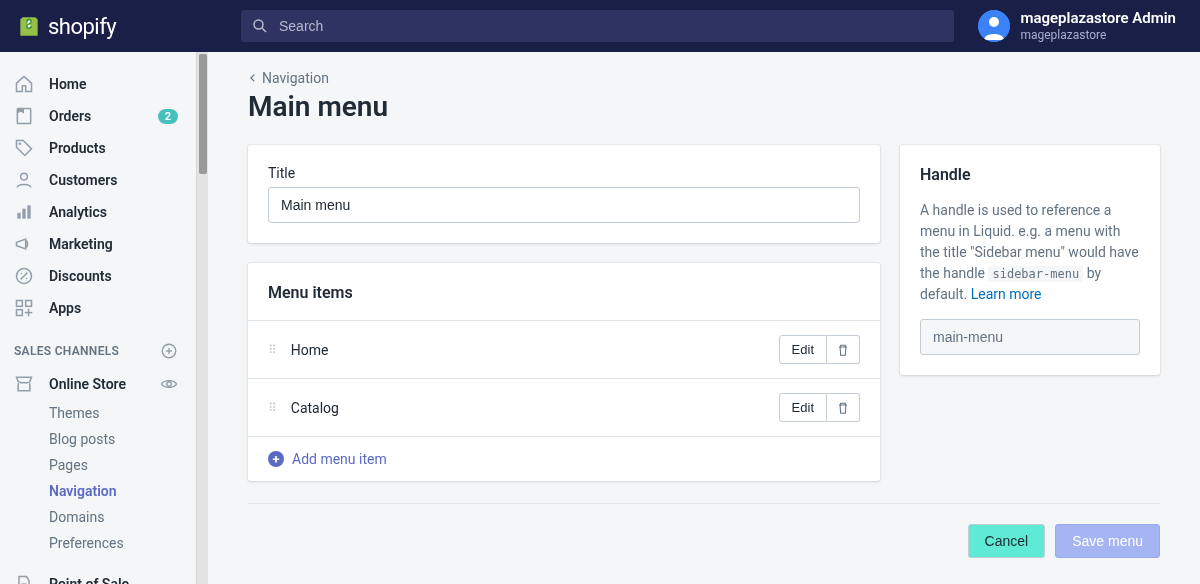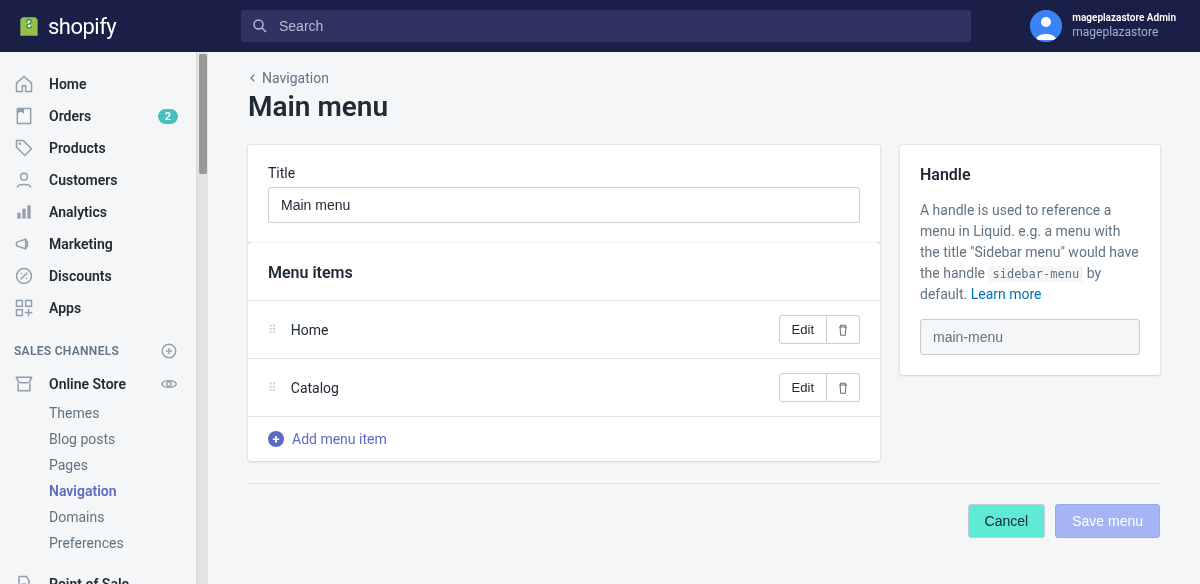--- a/index.html
+++ b/index.html
@@ -9,21 +9,21 @@
     .logo { display: flex; align-items: center; gap: 6px; width: 225px; }
     .logo-mark { width: 26px; height: 26px; }
     .logo-text { color: #fff; font-weight: 400; font-size: 22px; letter-spacing: -0.5px; }
     .search-wrap { flex: 1; display: flex; align-items: center; padding: 0 16px 0 0; }
     .search-box { flex: 1; max-width: 730px; height: 32px; background: #2f3362; border-radius: 3px; display: flex; align-items: center; padding: 0 10px; gap: 10px; }
     .search-box input { background: transparent; border: none; outline: none; color: #f9a8d4; font-size: 14px; flex: 1; }
     .search-box input::placeholder { color: #b8bad1; }
     .account { display: flex; align-items: center; gap: 10px; padding: 0 8px; }
     .avatar-circle { width: 32px; height: 32px; border-radius: 50%; background: #3b82f6; display: flex; align-items: center; justify-content: center; overflow: hidden; }
     .account-text { color: #fff; display: flex; flex-direction: column; line-height: 1.25; }
-    .account-name { font-size: 10px; font-weight: 600; }
+    .account-name { font-size: 15px; font-weight: 600; }
     .account-store { font-size: 12px; color: #a5b0d0; }
     
     .body-wrap { display: flex; height: calc(100vh - 52px); justify-content: center; }
     .sidebar { width: 196px; background: #f4f6f8; padding: 16px 0; overflow-y: auto; border-right: none; position: relative; }
     .scroll-track { width: 12px; background: #e3e3e3; border-left: 1px solid #d6d6d6; height: calc(100vh - 52px); position: absolute; left: 196px; top: 52px; }
     .scroll-thumb { width: 8px; background: #999; border-radius: 2px; margin: 2px auto; height: 120px; }
     
     .nav-item { display: flex; align-items: center; padding: 6px 18px 6px 14px; gap: 15px; cursor: pointer; color: #212b36; font-size: 14px; font-weight: 600; }
     .nav-icon { width: 20px; height: 20px; color: #919eab; fill: #919eab; display: flex; align-items: center; justify-content: center; }
     .nav-label { flex: 1; }
@@ -35,21 +35,21 @@
     
     .subnav { padding-left: 49px; }
     .subnav-item { padding: 5px 10px 5px 0; font-size: 14px; color: #637381; cursor: pointer; font-weight: 400; }
     .subnav-item.active { color: #5c6ac4; font-weight: 600; }
     
     .main { flex: 1; background: #f4f6f8; overflow-y: auto; padding: 18px 40px 40px; margin-left: 12px; }
     .breadcrumb { display: flex; align-items: center; gap: 4px; color: #637381; font-size: 14px; cursor: pointer; }
     .page-title { font-size: 28px; font-weight: 600; margin-top: 4px; margin-bottom: 22px; }
     
     .columns { display: flex; gap: 20px; align-items: flex-start; }
-    .col-left { flex: 1; display: flex; flex-direction: column; }
+    .col-left { flex: 1; display: flex; flex-direction: column; gap: 20px; }
     .col-right { width: 260px; }
     
     .card { background: #fff; border-radius: 3px; box-shadow: 0 0 0 1px rgba(63,63,68,0.05), 0 1px 3px rgba(63,63,68,0.15); }
     .card-pad { padding: 20px; }
     .card-label { font-size: 14px; color: #212b36; margin-bottom: 6px; display: block; }
     .text-input { width: 100%; height: 36px; border: 1px solid #c4cdd5; border-radius: 3px; padding: 0 12px; font-size: 14px; background: #fff; color: #212b36; }
     .text-input.readonly { background: #f4f6f8; color: #637381; }
     
     .card-head { font-size: 16px; font-weight: 600; padding: 20px 20px 18px; }
     .menu-list { border-top: 1px solid #dfe3e8; }

